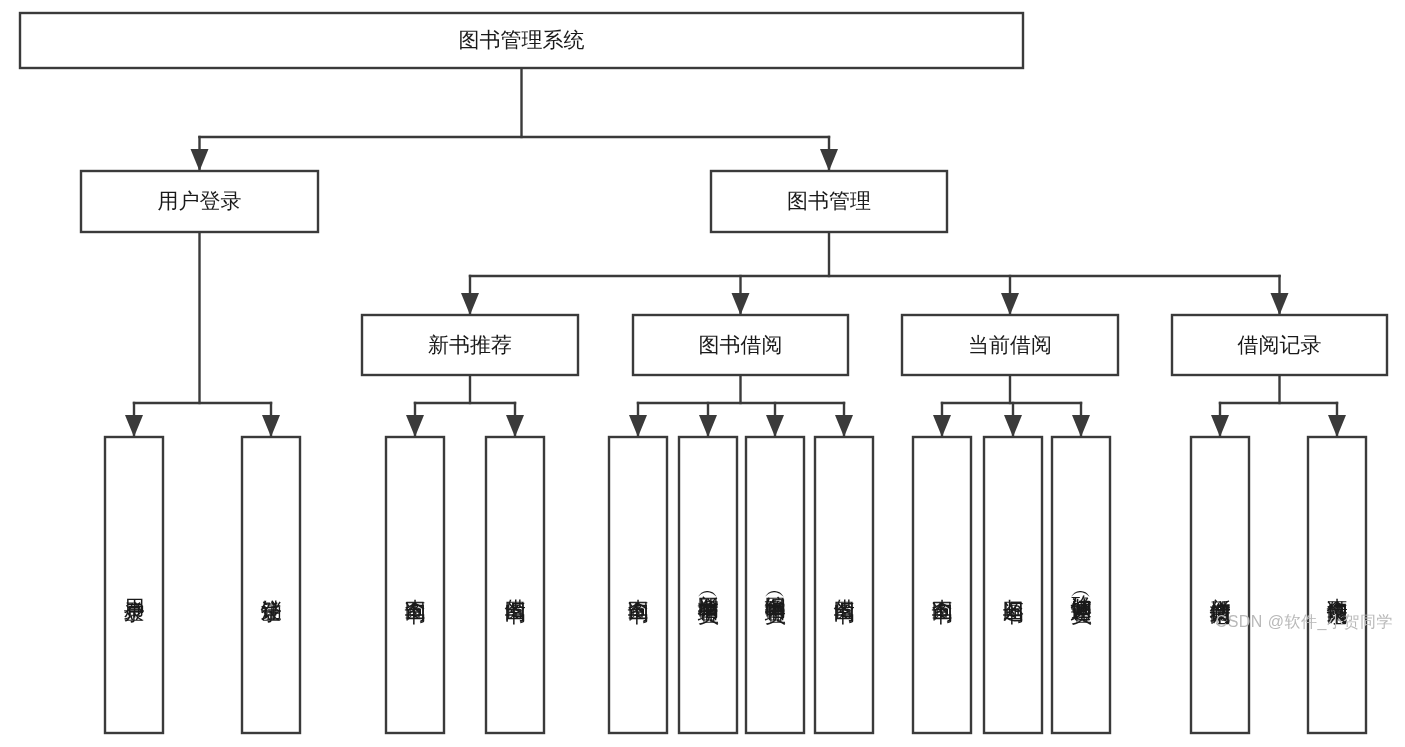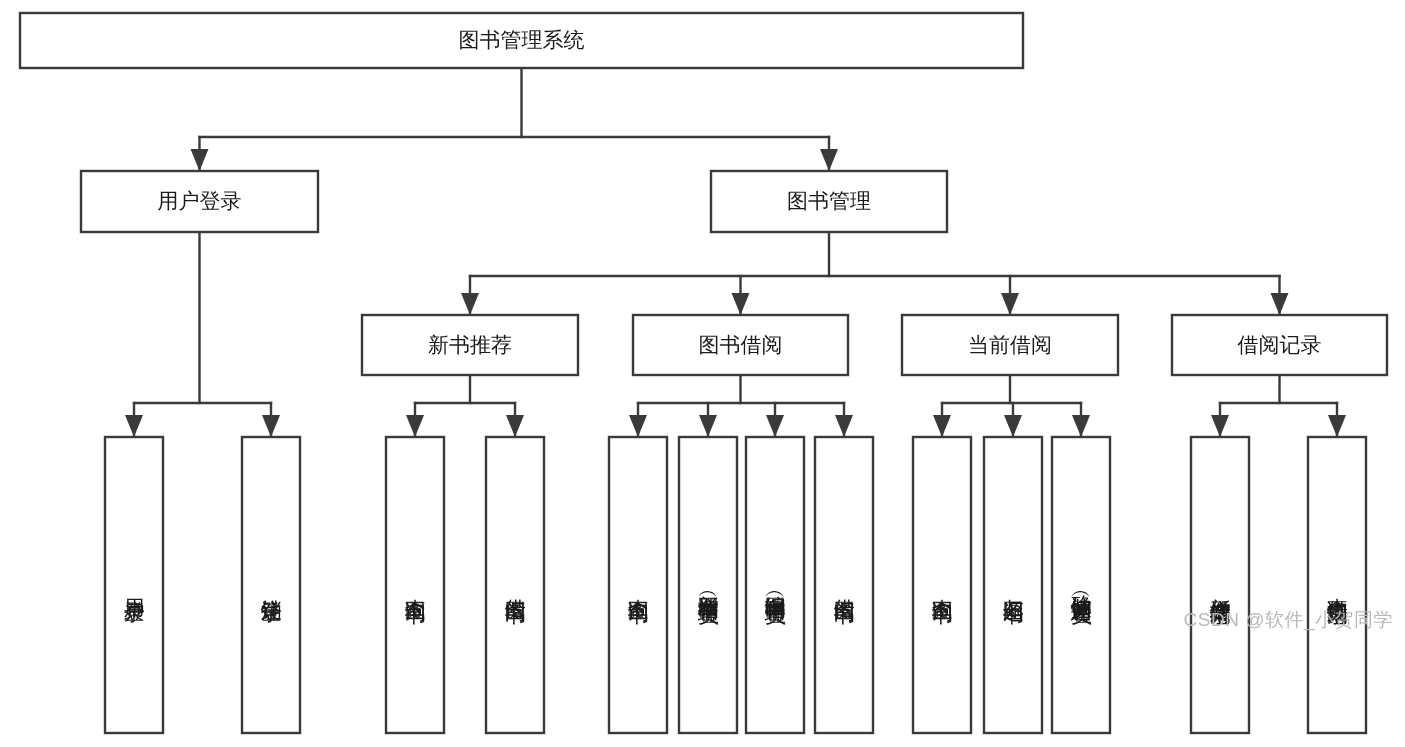--- a/index.html
+++ b/index.html
@@ -62,21 +62,21 @@
     justify-content: center;
     text-align: center;
     white-space: nowrap;
     pointer-events: none;
   }
   .watermark {
     position: absolute;
     right: 12px;
     bottom: 6px;
     font-family: "Liberation Sans", "DejaVu Sans", sans-serif;
-    font-size: 19px;
+    font-size: 16px;
     color: #b9b9b9;
     white-space: nowrap;
     letter-spacing: 0.5px;
   }
 </style>
 </head>
 <body>
 
 <div id="diagram-root">
 

